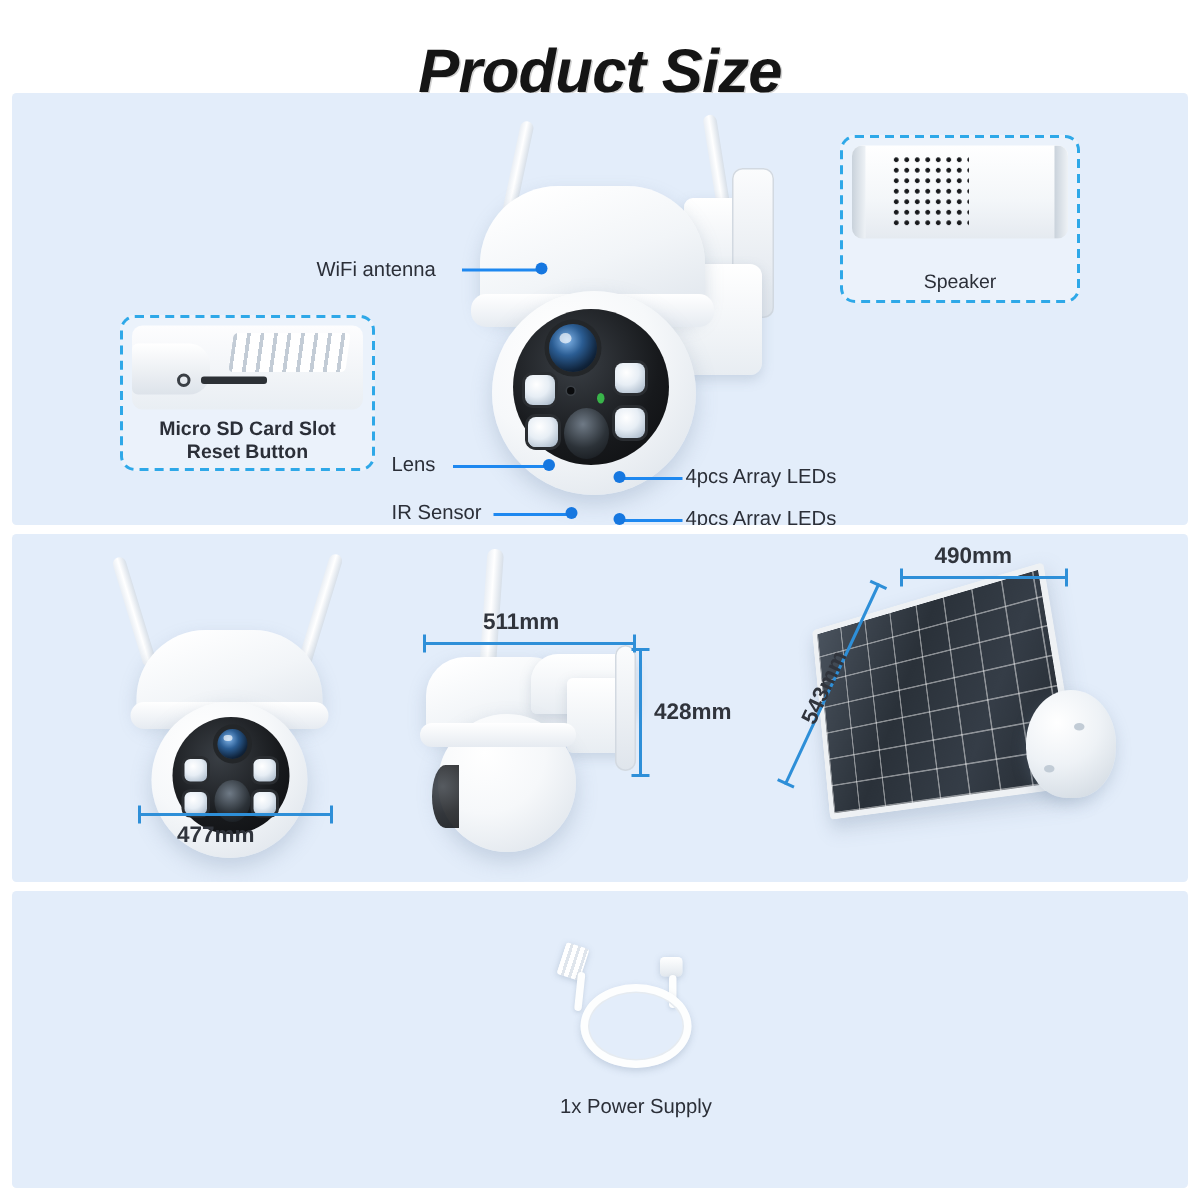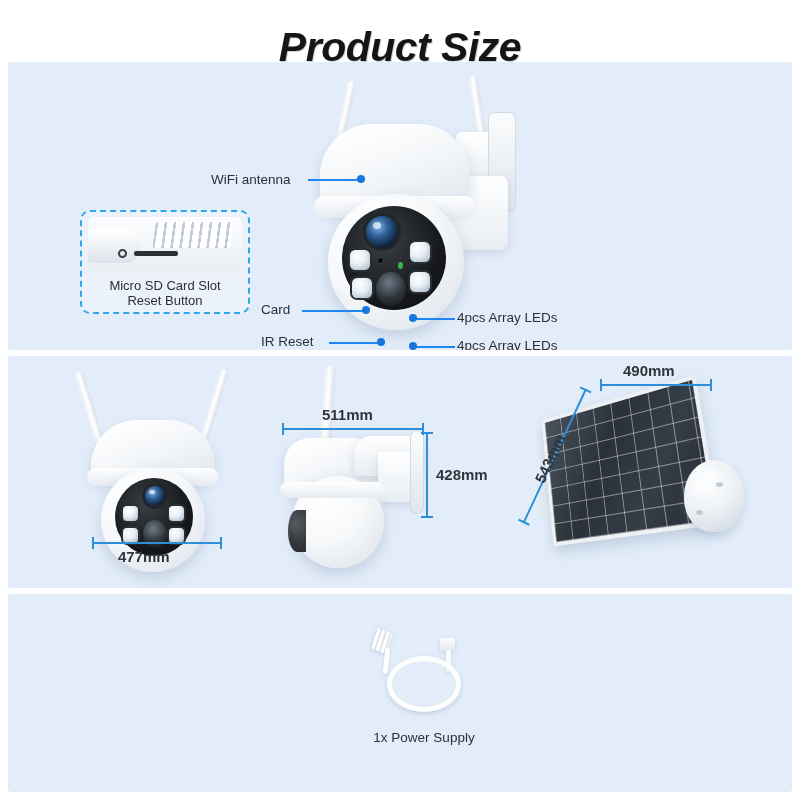--- a/index.html
+++ b/index.html
@@ -353,45 +353,53 @@
       <div class="led" style="left:112px; top:200px; width:20px; height:20px;"></div>
       <div class="irdot" style="left:80px; top:186px; width:5px; height:5px;"></div>
       <div class="greendot" style="left:100px; top:190px; width:5px; height:7px;"></div>
       <div class="sensor-oval" style="left:78px; top:200px; width:30px; height:34px;"></div>
     </div>
 
     <div class="lbl" style="left:203px; top:110px;">WiFi antenna</div>
     <div class="leader" style="left:300px; top:117px; width:54px;"></div>
     <div class="leader-dot" style="left:349px; top:113px;"></div>
 
-    <div class="lbl" style="left:253px; top:240px;">Card</div>
+    <div class="lbl" style="left:253px; top:240px;">Lens</div>
     <div class="leader" style="left:294px; top:248px; width:64px;"></div>
     <div class="leader-dot" style="left:354px; top:244px;"></div>
 
-    <div class="lbl" style="left:253px; top:272px;">IR Reset</div>
+    <div class="lbl" style="left:253px; top:272px;">IR Sensor</div>
     <div class="leader" style="left:321px; top:280px; width:52px;"></div>
     <div class="leader-dot" style="left:369px; top:276px;"></div>
 
     <div class="lbl" style="left:449px; top:248px;">4pcs Array LEDs</div>
     <div class="leader" style="left:405px; top:256px; width:42px;"></div>
     <div class="leader-dot" style="left:401px; top:252px;"></div>
 
     <div class="lbl" style="left:449px; top:276px;">4pcs Array LEDs</div>
     <div class="leader" style="left:405px; top:284px; width:42px;"></div>
     <div class="leader-dot" style="left:401px; top:280px;"></div>
 
+    <div class="dashbox" style="left:552px; top:28px; width:160px; height:112px;">
+      <div class="speaker-art">
+        <div class="spk-shade" style="left:0;"></div>
+        <div class="spk-shade" style="right:0;"></div>
+        <div class="grille"></div>
+      </div>
+      <div class="cap">Speaker</div>
+    </div>
 
     <div class="dashbox" style="left:72px; top:148px; width:170px; height:104px;">
       <div class="sd-art">
         <div class="sd-body"></div>
         <div class="vents"></div>
         <div class="reset-hole"></div>
         <div class="sd-slot"></div>
       </div>
-      <div class="cap" style="bottom:3px;">
+      <div class="cap" style="bottom:3px;font-weight:bold;">
         <span>Micro SD Card Slot</span><br>
         <span>Reset Button</span>
       </div>
     </div>
   </div>
 
   <div class="panel" id="panel-dimensions">
 
     <div class="cam" style="left:55px; top:8px; width:190px; height:190px;">
       <div class="ant" style="left:22px;  top:6px;  height:76px; transform:rotate(-17deg);"></div>

